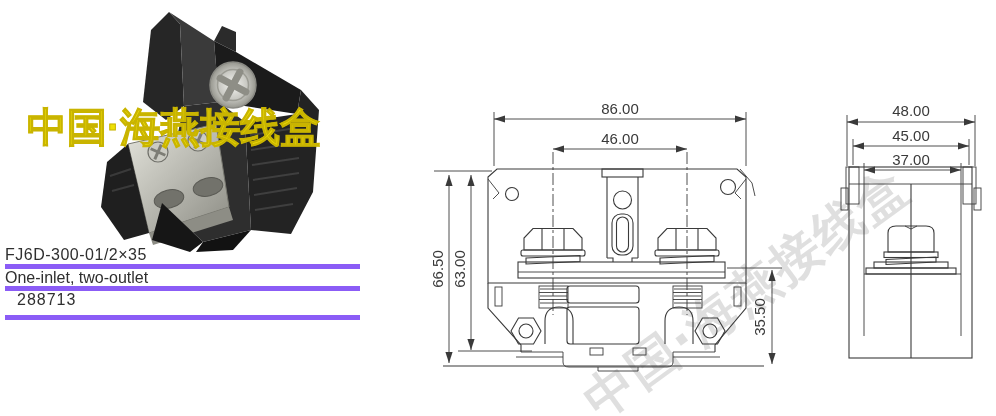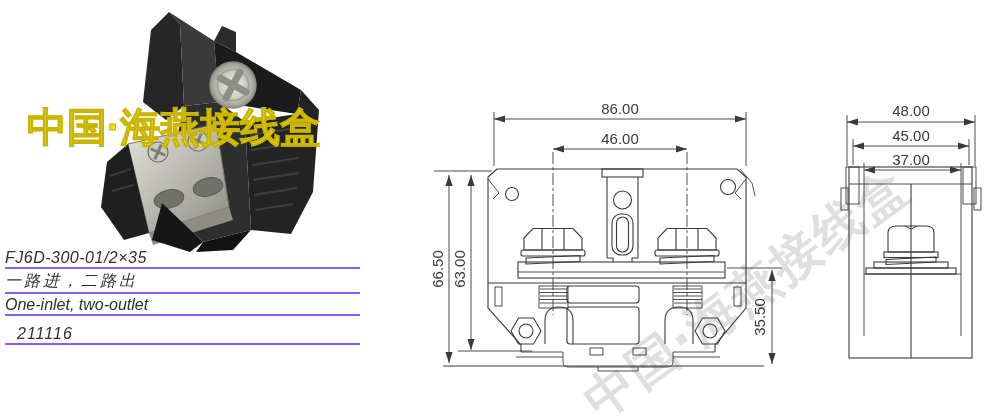--- a/index.html
+++ b/index.html
@@ -20,22 +20,22 @@
   .wm-gray{
     position:absolute;left:550px;top:248px;width:420px;height:70px;
     transform:rotate(-36deg);transform-origin:50% 50%;
     font-size:50px;line-height:70px;color:#c6c6c6;opacity:.55;
     letter-spacing:2px;white-space:nowrap;font-weight:bold;
     font-family:"DejaVu Sans",sans-serif;
   }
   
   #specs{position:absolute;left:5px;top:246px;width:355px;color:#2f2f2f;}
   .spec-row{
-    display:flex;align-items:flex-end;border-bottom:2px solid #8b5cf6;
-    box-sizing:border-box;white-space:nowrap;font-size:16px;font-style:italic;
+    display:flex;align-items:flex-start;border-bottom:5px solid #8b5cf6;
+    box-sizing:border-box;white-space:nowrap;font-size:16px;
   }
   .r1{height:23px;letter-spacing:.5px;}
   .r2{height:25px;font-family:"DejaVu Serif","Liberation Serif",serif;letter-spacing:3px;}
   .r3{height:24px;font-family:"DejaVu Serif","Liberation Serif",serif;}
   .r4{height:22px;}
   .r5{height:23px;}
   .r6{height:29px;}
   .order-val{margin-left:12px;letter-spacing:1px;}
   
   #drawings{position:absolute;left:420px;top:60px;}
@@ -112,28 +112,25 @@
       <polygon points="203,242 251,230 233,250 196,252" fill="#121212"></polygon>
     </g>
   </svg>
 
   <div class="wm-yellow">中国·海燕接线盒</div>
 
   <div id="specs">
     <div class="spec-row r1">
       <span>FJ6D-300-01/2×35</span>
     </div>
-    <div class="spec-row r2">
-      <span>一路进，二路出</span>
-    </div>
     <div class="spec-row r4">
       <span>One-inlet, two-outlet</span>
     </div>
     <div class="spec-row r6">
-      <span class="order-val">211116</span>
+      <span class="order-val">288713</span>
     </div>
   </div>
 
   <div class="wm-gray">中国·海燕接线盒</div>
 
   <svg id="drawings" width="576" height="356" viewBox="420 60 576 356">
     <defs>
       <marker id="mE" orient="auto" markerUnits="userSpaceOnUse" markerWidth="14" markerHeight="10" refX="12" refY="5">
         <path d="M12,5 L1,1.4 L1,8.6 Z" fill="#3a3a3a"></path>
       </marker>

